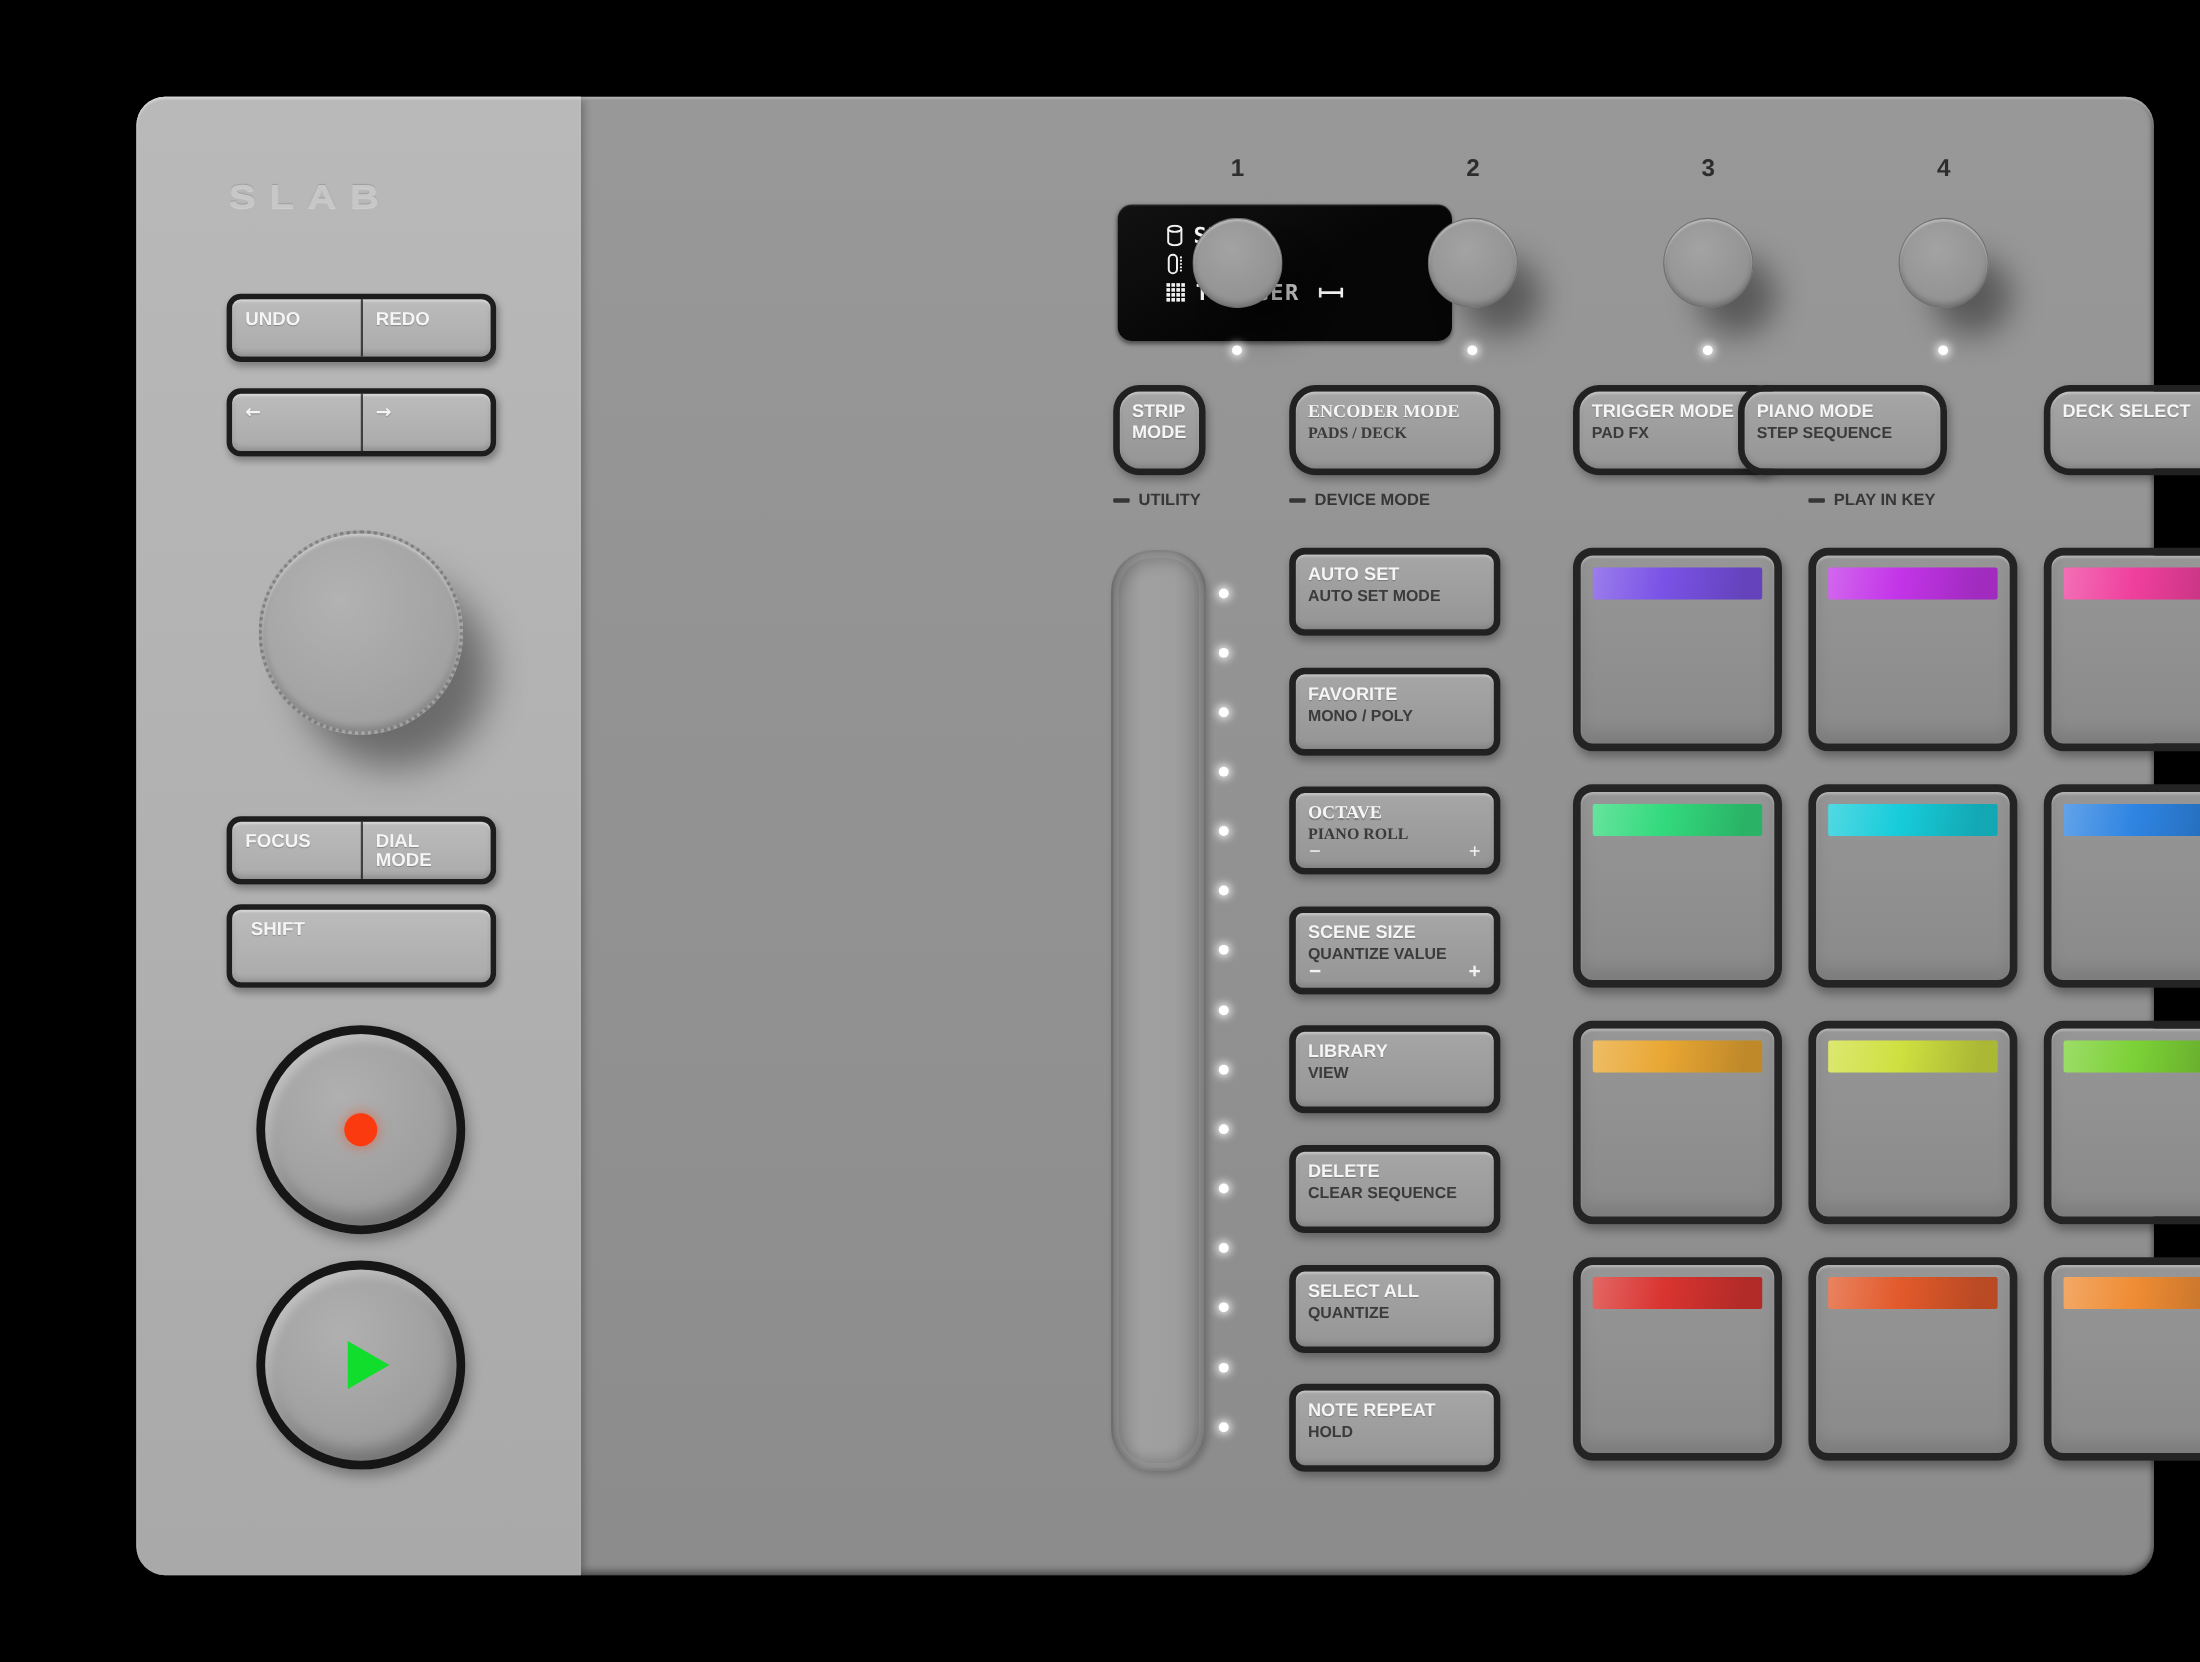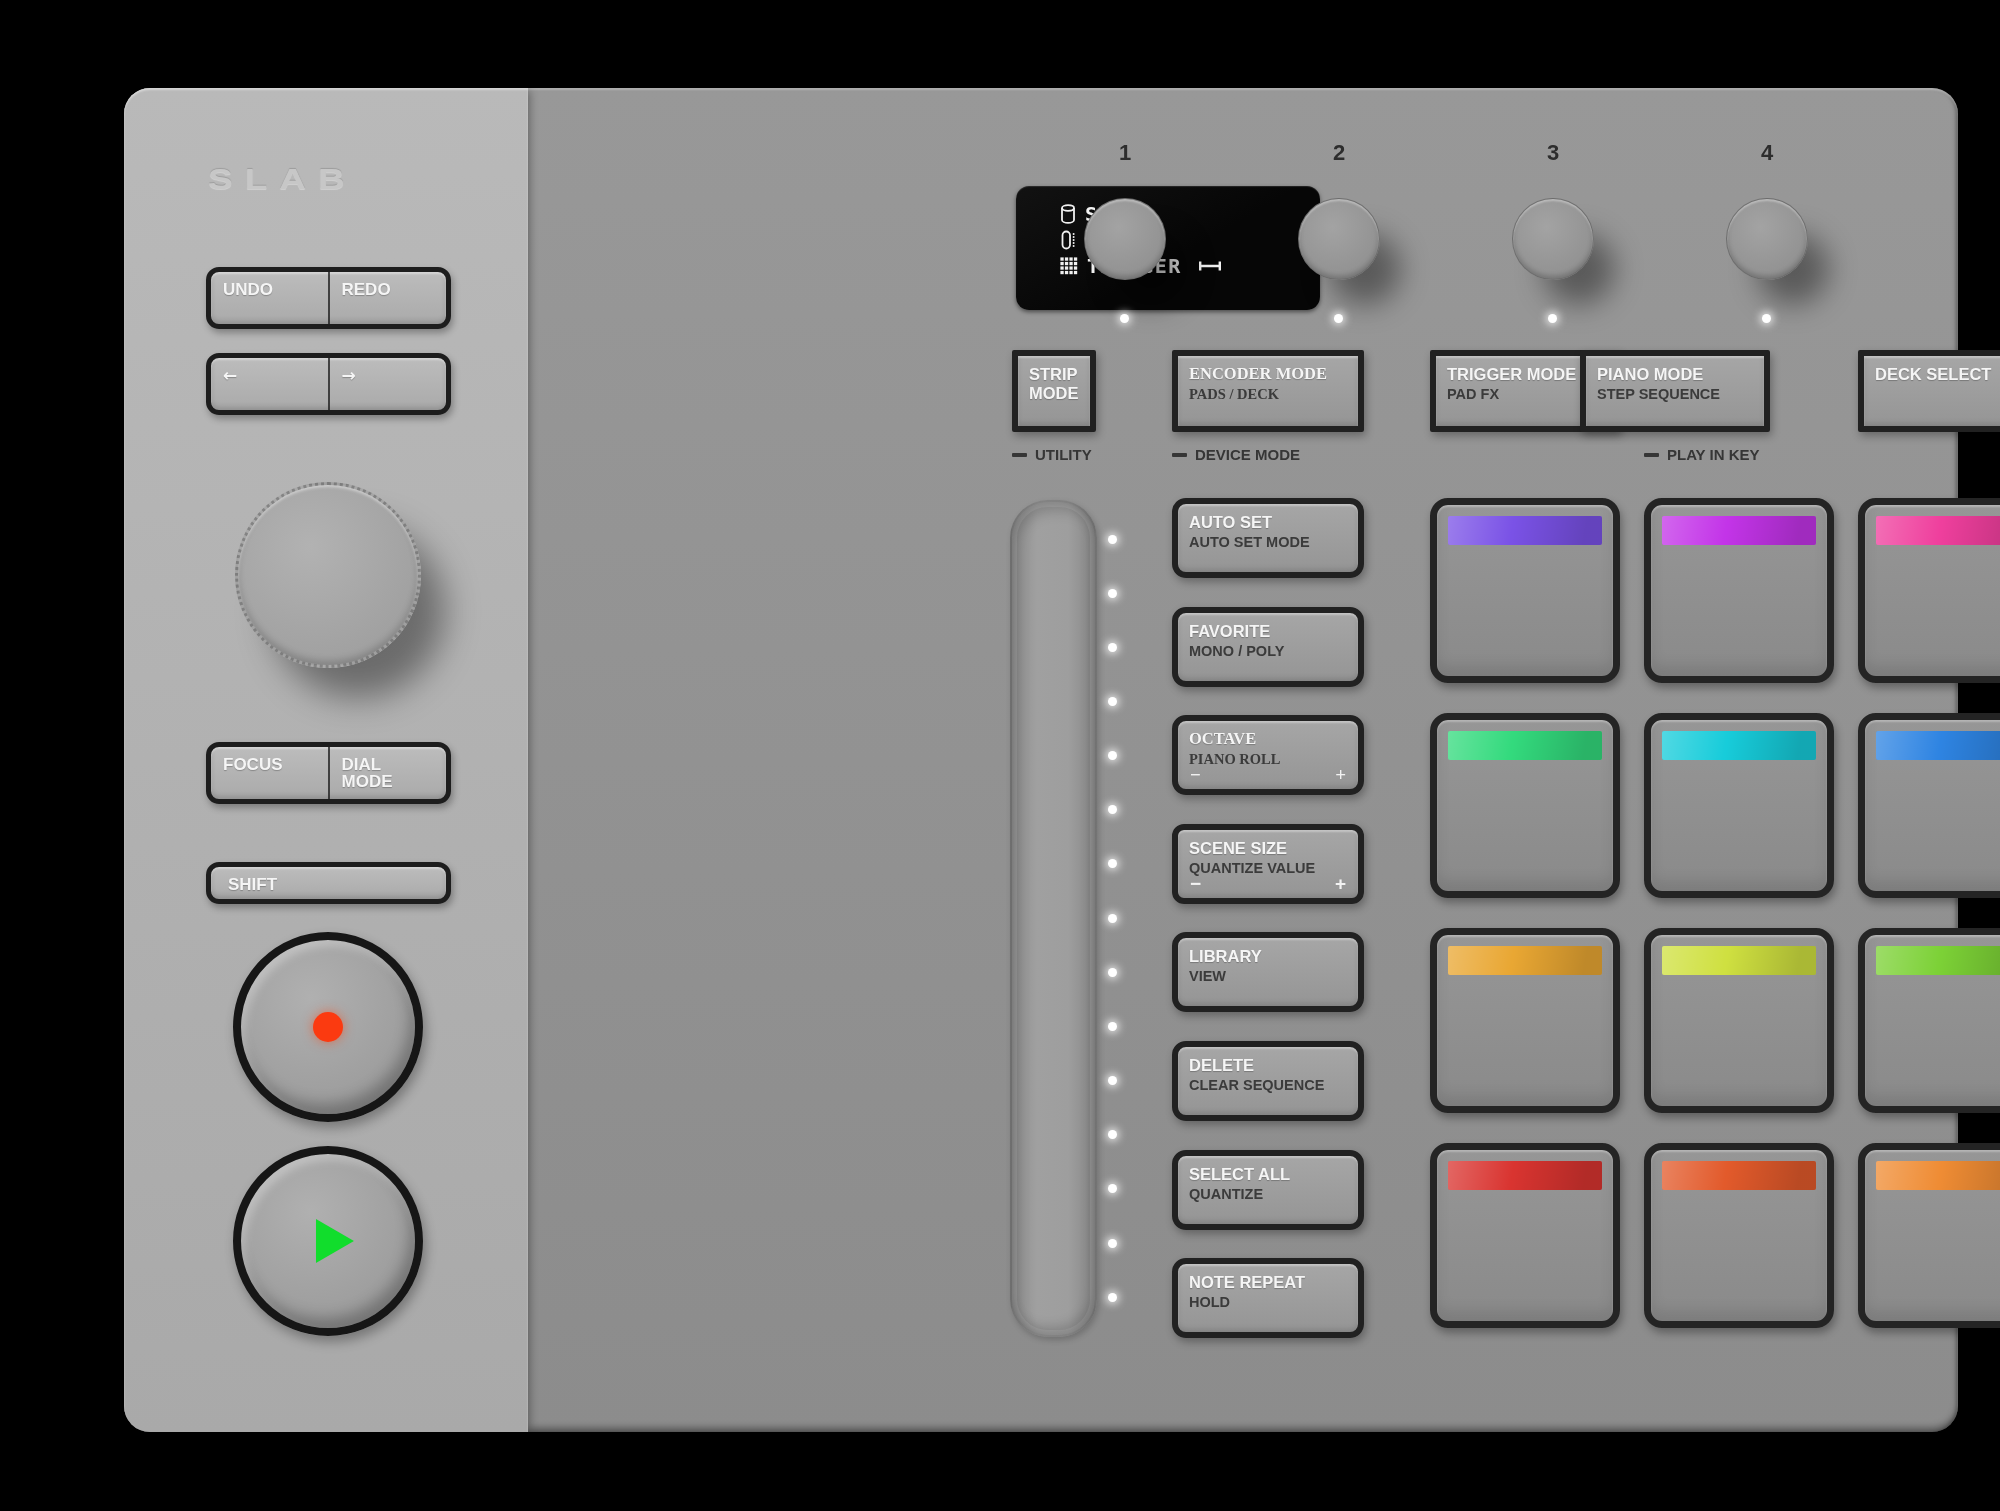--- a/index.html
+++ b/index.html
@@ -55,21 +55,21 @@
   
   .knob-num{position:absolute;width:82px;text-align:center;top:52px;font-size:22px;font-weight:700;color:#2d2d2d;}
   .knob{position:absolute;top:110px;width:82px;height:82px;border-radius:50%;
         background:radial-gradient(circle at 42% 35%,#a3a3a3,#929292 70%,#8a8a8a);
         border:1px solid rgba(0,0,0,.25);box-sizing:border-box;
         box-shadow:26px 30px 28px -5px rgba(0,0,0,.4),inset 0 2px 2px rgba(255,255,255,.35),inset 0 -3px 5px rgba(0,0,0,.2);}
   .led{position:absolute;width:9px;height:9px;border-radius:50%;
         box-shadow:0 0 8px 2px rgba(255,255,255,.85);}
 
   
-  .mbtn{position:absolute;top:262px;height:82px;border:6px solid #212121;border-radius:2px;box-sizing:border-box;
+  .mbtn{position:absolute;top:262px;height:82px;border:6px solid #212121;border-radius:24px;box-sizing:border-box;
         background:linear-gradient(180deg,#a6a6a6,#959595);padding:9px 11px;
         box-shadow:2px 4px 8px rgba(0,0,0,.3),inset 0 2px 2px rgba(255,255,255,.35),inset 0 -3px 5px rgba(0,0,0,.12);}
   .fbtn{position:absolute;left:644px;width:192px;height:80px;border:6px solid #212121;border-radius:14px;box-sizing:border-box;
         background:linear-gradient(180deg,#a6a6a6,#959595);padding:9px 11px;
         box-shadow:2px 4px 8px rgba(0,0,0,.3),inset 0 2px 2px rgba(255,255,255,.35),inset 0 -3px 5px rgba(0,0,0,.12);}
   .bt{font-size:16.5px;font-weight:700;color:#f5f5f5;line-height:1.15;text-shadow:0 1px 1px rgba(0,0,0,.25);}
   .bs{margin-top:3px;font-size:14.5px;font-weight:700;color:#3b3b3b;line-height:1.1;}
   .minus{position:absolute;bottom:5px;left:12px;font-size:19px;font-weight:700;color:#f2f2f2;line-height:1;}
   .plus{position:absolute;bottom:5px;right:12px;font-size:19px;font-weight:700;color:#f2f2f2;line-height:1;}
 
@@ -110,21 +110,21 @@
       <div class="cell r arrow"><span>→</span></div>
     </div>
 
     <div class="big-dial"></div>
 
     <div class="split" style="left:82px;top:654px;width:245px;height:62px;">
       <div class="cell">FOCUS</div>
       <div class="cell r">DIAL MODE</div>
     </div>
 
-    <div class="single" style="left:82px;top:774px;width:245px;height:42px;padding-left:17px;">SHIFT</div>
+    <div class="single" style="left:82px;top:734px;width:245px;height:76px;padding-left:17px;">SHIFT</div>
 
     <div class="round-btn" style="left:109px;top:844px;">
       <span class="rec-dot" style="background: rgb(251, 58, 16);"></span>
     </div>
     <div class="round-btn" style="left:109px;top:1058px;">
       <span class="play-tri" style="background: rgb(17, 221, 44);"></span>
     </div>
   </div>
 
   <div class="main-panel">

